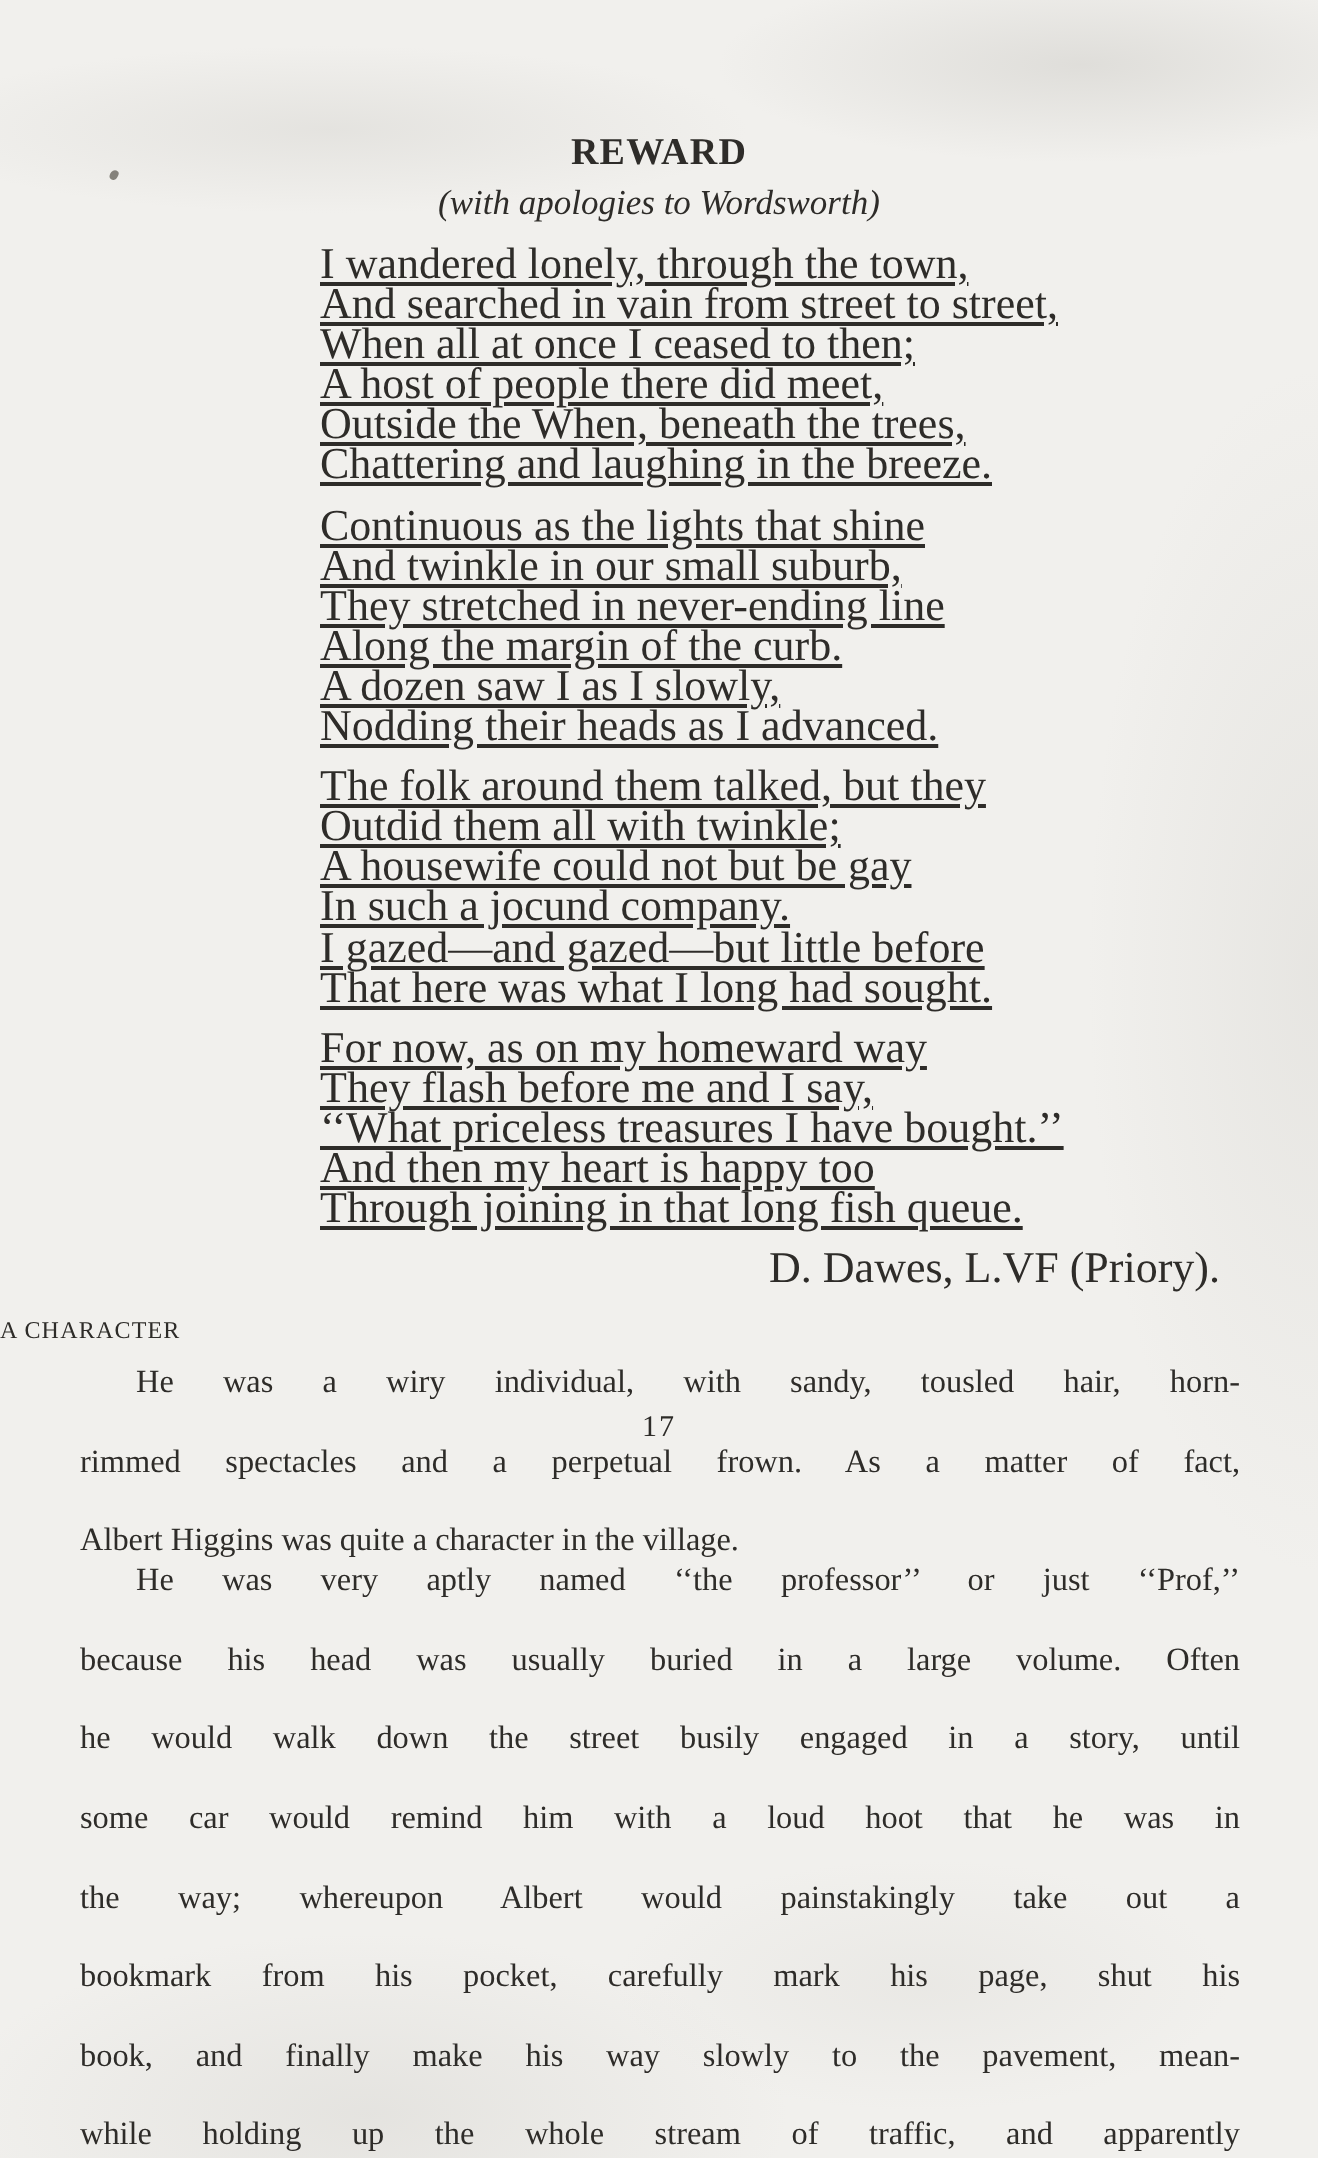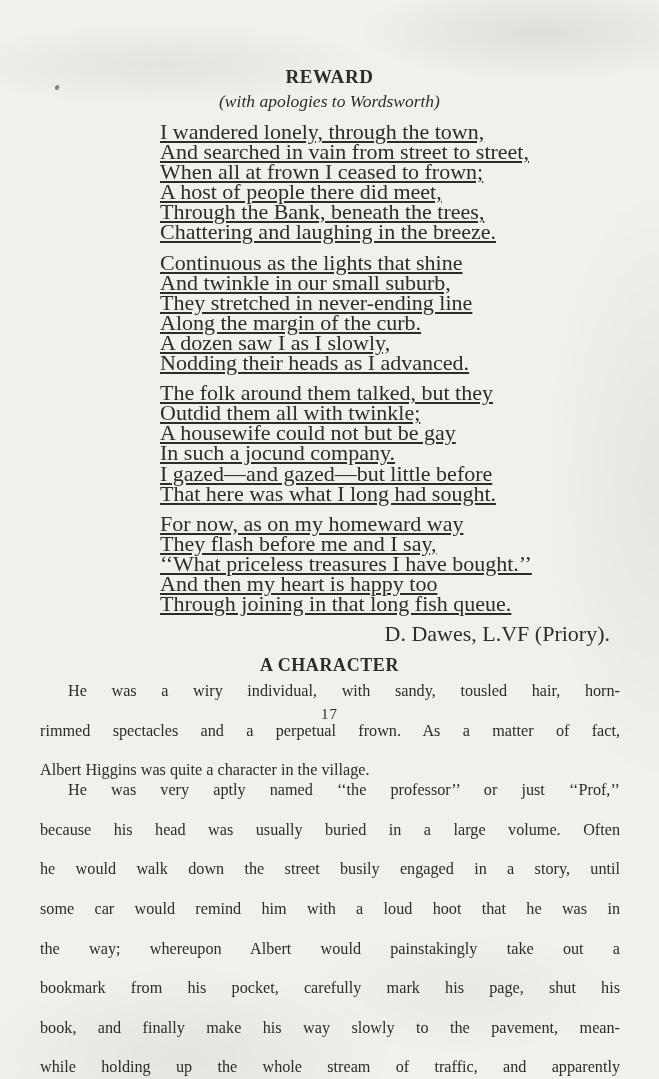--- a/index.html
+++ b/index.html
@@ -32,22 +32,22 @@
   .poem-subtitle {
     text-align: center; font-style: italic;
     font-size: 17.5px; line-height: 22px; margin-top: 2px;
   }
   .poem-body { margin: 10px 47px 0 160px; }
   .stanza { margin-bottom: 10px; }
   .poem-line { font-size: 22px; line-height: 20.1px; white-space: nowrap; text-decoration: underline; }
   .attribution { text-align: right; font-size: 22px; line-height: 20px; margin-top: 2px; padding-right: 2px; }
 
   .story-title {
-    text-align: center; font-weight: bold;
-    font-size: 18px; line-height: 24px; letter-spacing: .6px; margin-top: 9px;
+    text-align: left; font-weight: normal;
+    font-size: 12px; line-height: 24px; letter-spacing: .6px; margin-top: 9px;
   }
   .prose { margin: 5px 39px 0 40px; }
   .paragraph { margin: 0; }
   .prose-line { font-size: 16.2px; line-height: 19.8px; text-align: justify; }
   .prose-line.first { text-indent: 28px; }
   .prose-line:not(.last)::after { content: ""; display: inline-block; width: 100%; height: 0; }
 
   .page-number {
     position: absolute; left: 0; right: 0; bottom: 38px;
     text-align: center; font-size: 15px; letter-spacing: 1px;
@@ -60,23 +60,23 @@
   <div class="ink-speck"></div>
 
   <div class="poem-section">
     <div class="poem-title">REWARD</div>
     <div class="poem-subtitle">(with apologies to Wordsworth)</div>
 
     <div class="poem-body">
       <div class="stanza">
         <div class="poem-line">I wandered lonely, through the town,</div>
         <div class="poem-line">And searched in vain from street to street,</div>
-        <div class="poem-line">When all at frown I ceased to frown;</div>
+        <div class="poem-line">When all at once I ceased to then;</div>
         <div class="poem-line">A host of people there did meet,</div>
-        <div class="poem-line">Through the Bank, beneath the trees,</div>
+        <div class="poem-line">Outside the When, beneath the trees,</div>
         <div class="poem-line">Chattering and laughing in the breeze.</div>
       </div>
       <div class="stanza">
         <div class="poem-line">Continuous as the lights that shine</div>
         <div class="poem-line">And twinkle in our small suburb,</div>
         <div class="poem-line">They stretched in never-ending line</div>
         <div class="poem-line">Along the margin of the curb.</div>
         <div class="poem-line">A dozen saw I as I slowly,</div>
         <div class="poem-line">Nodding their heads as I advanced.</div>
       </div>

